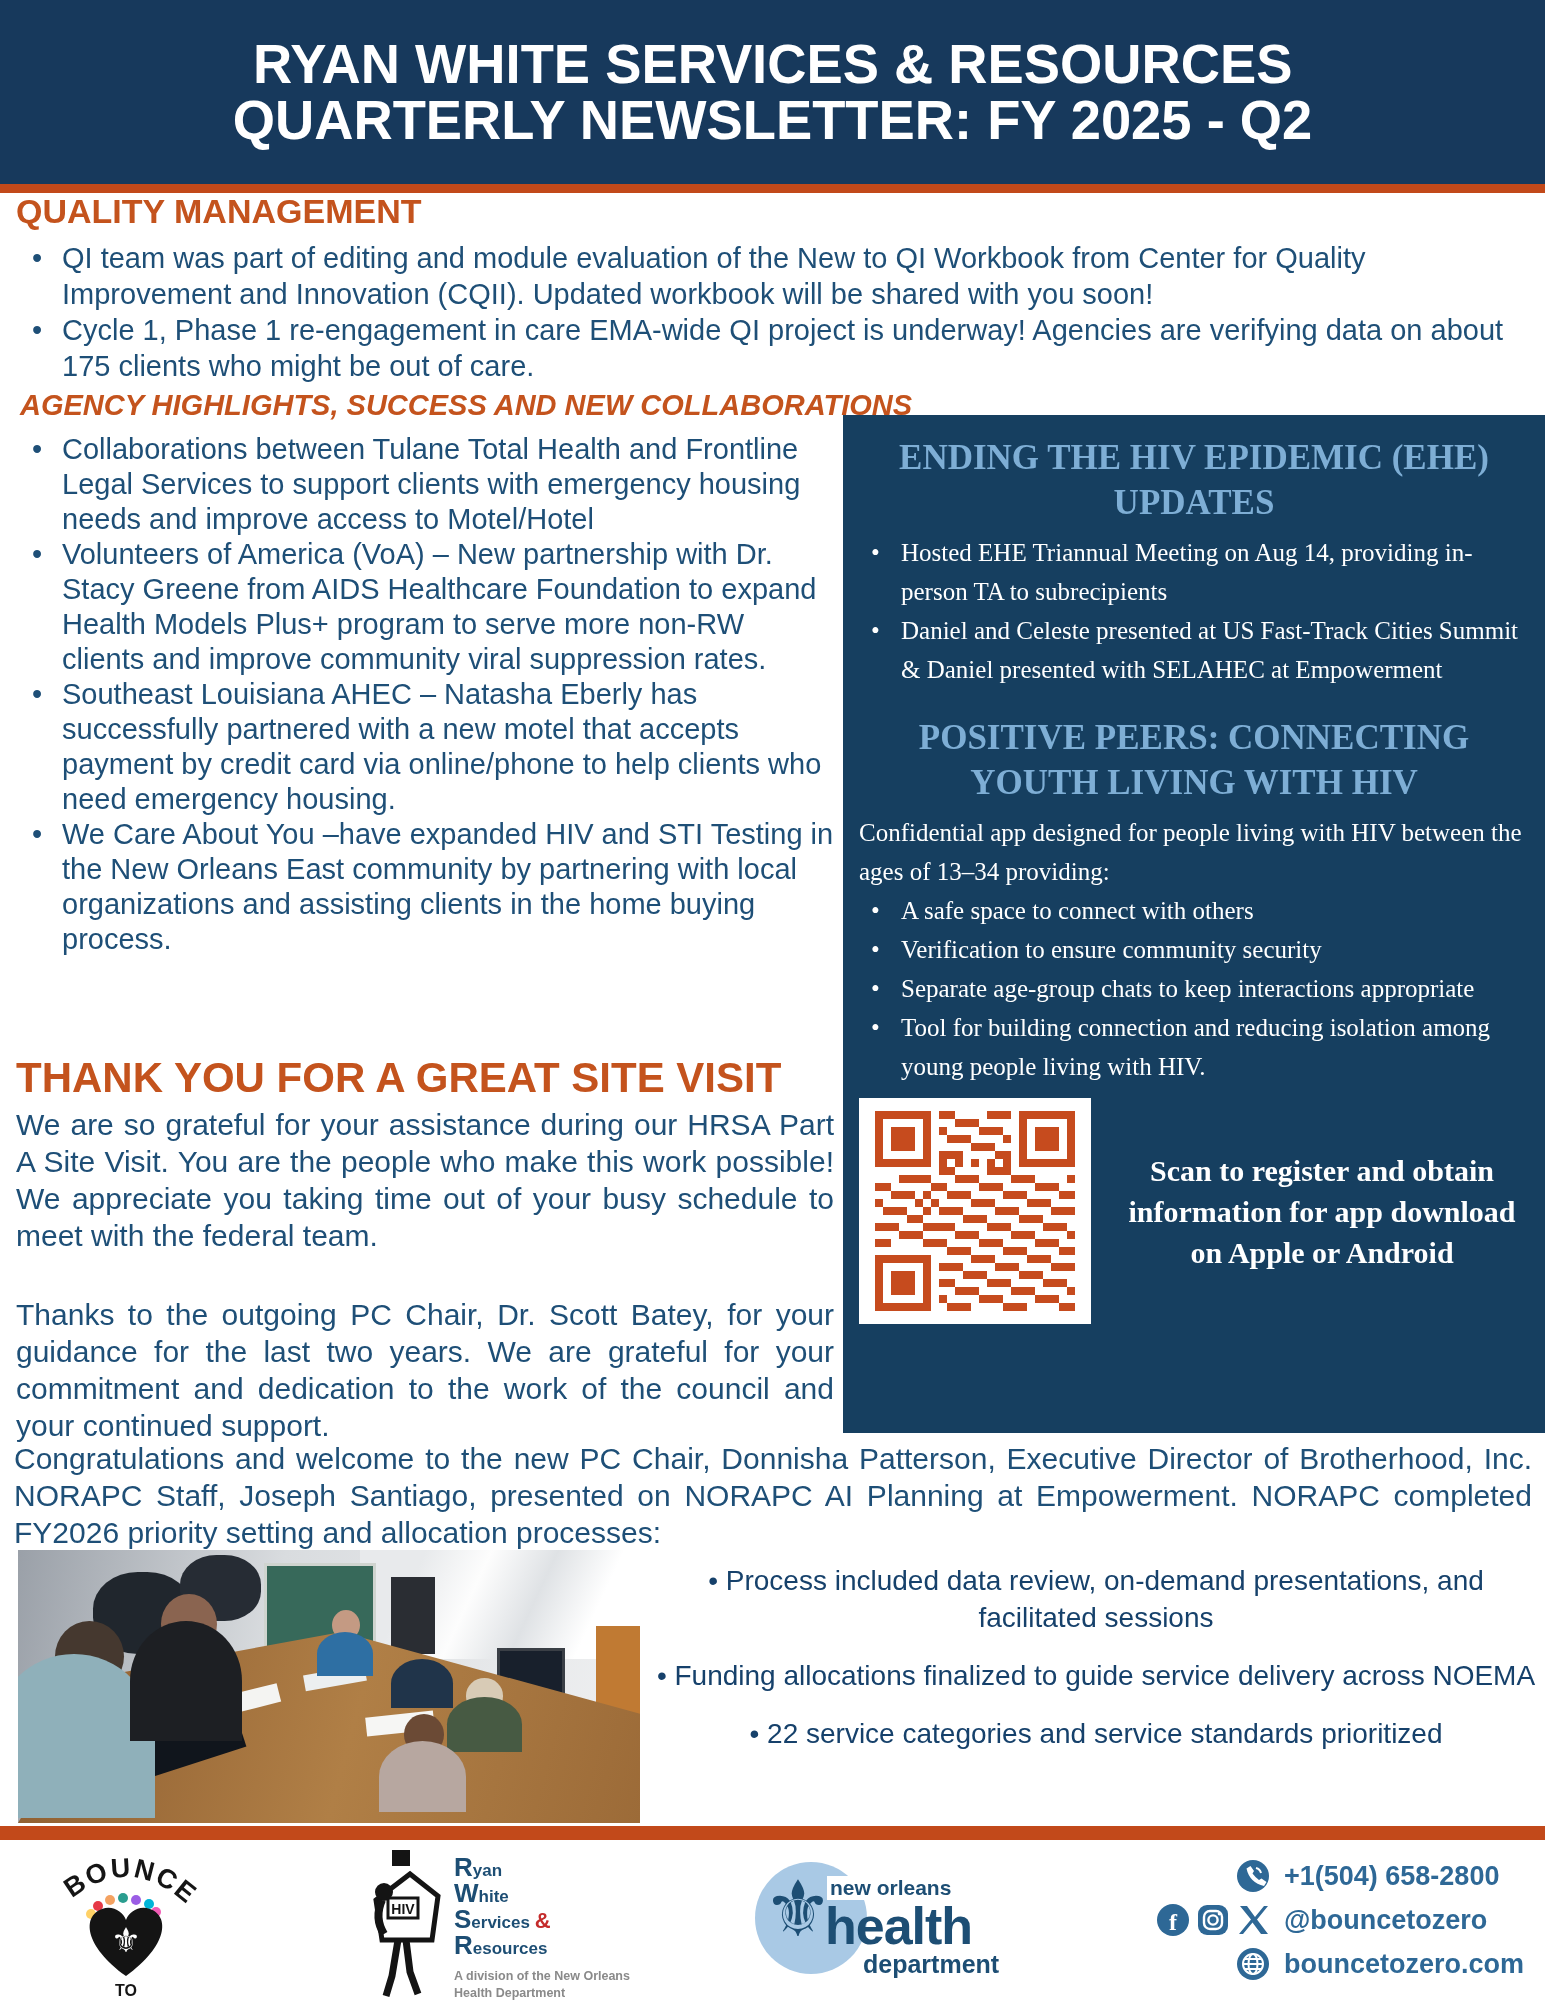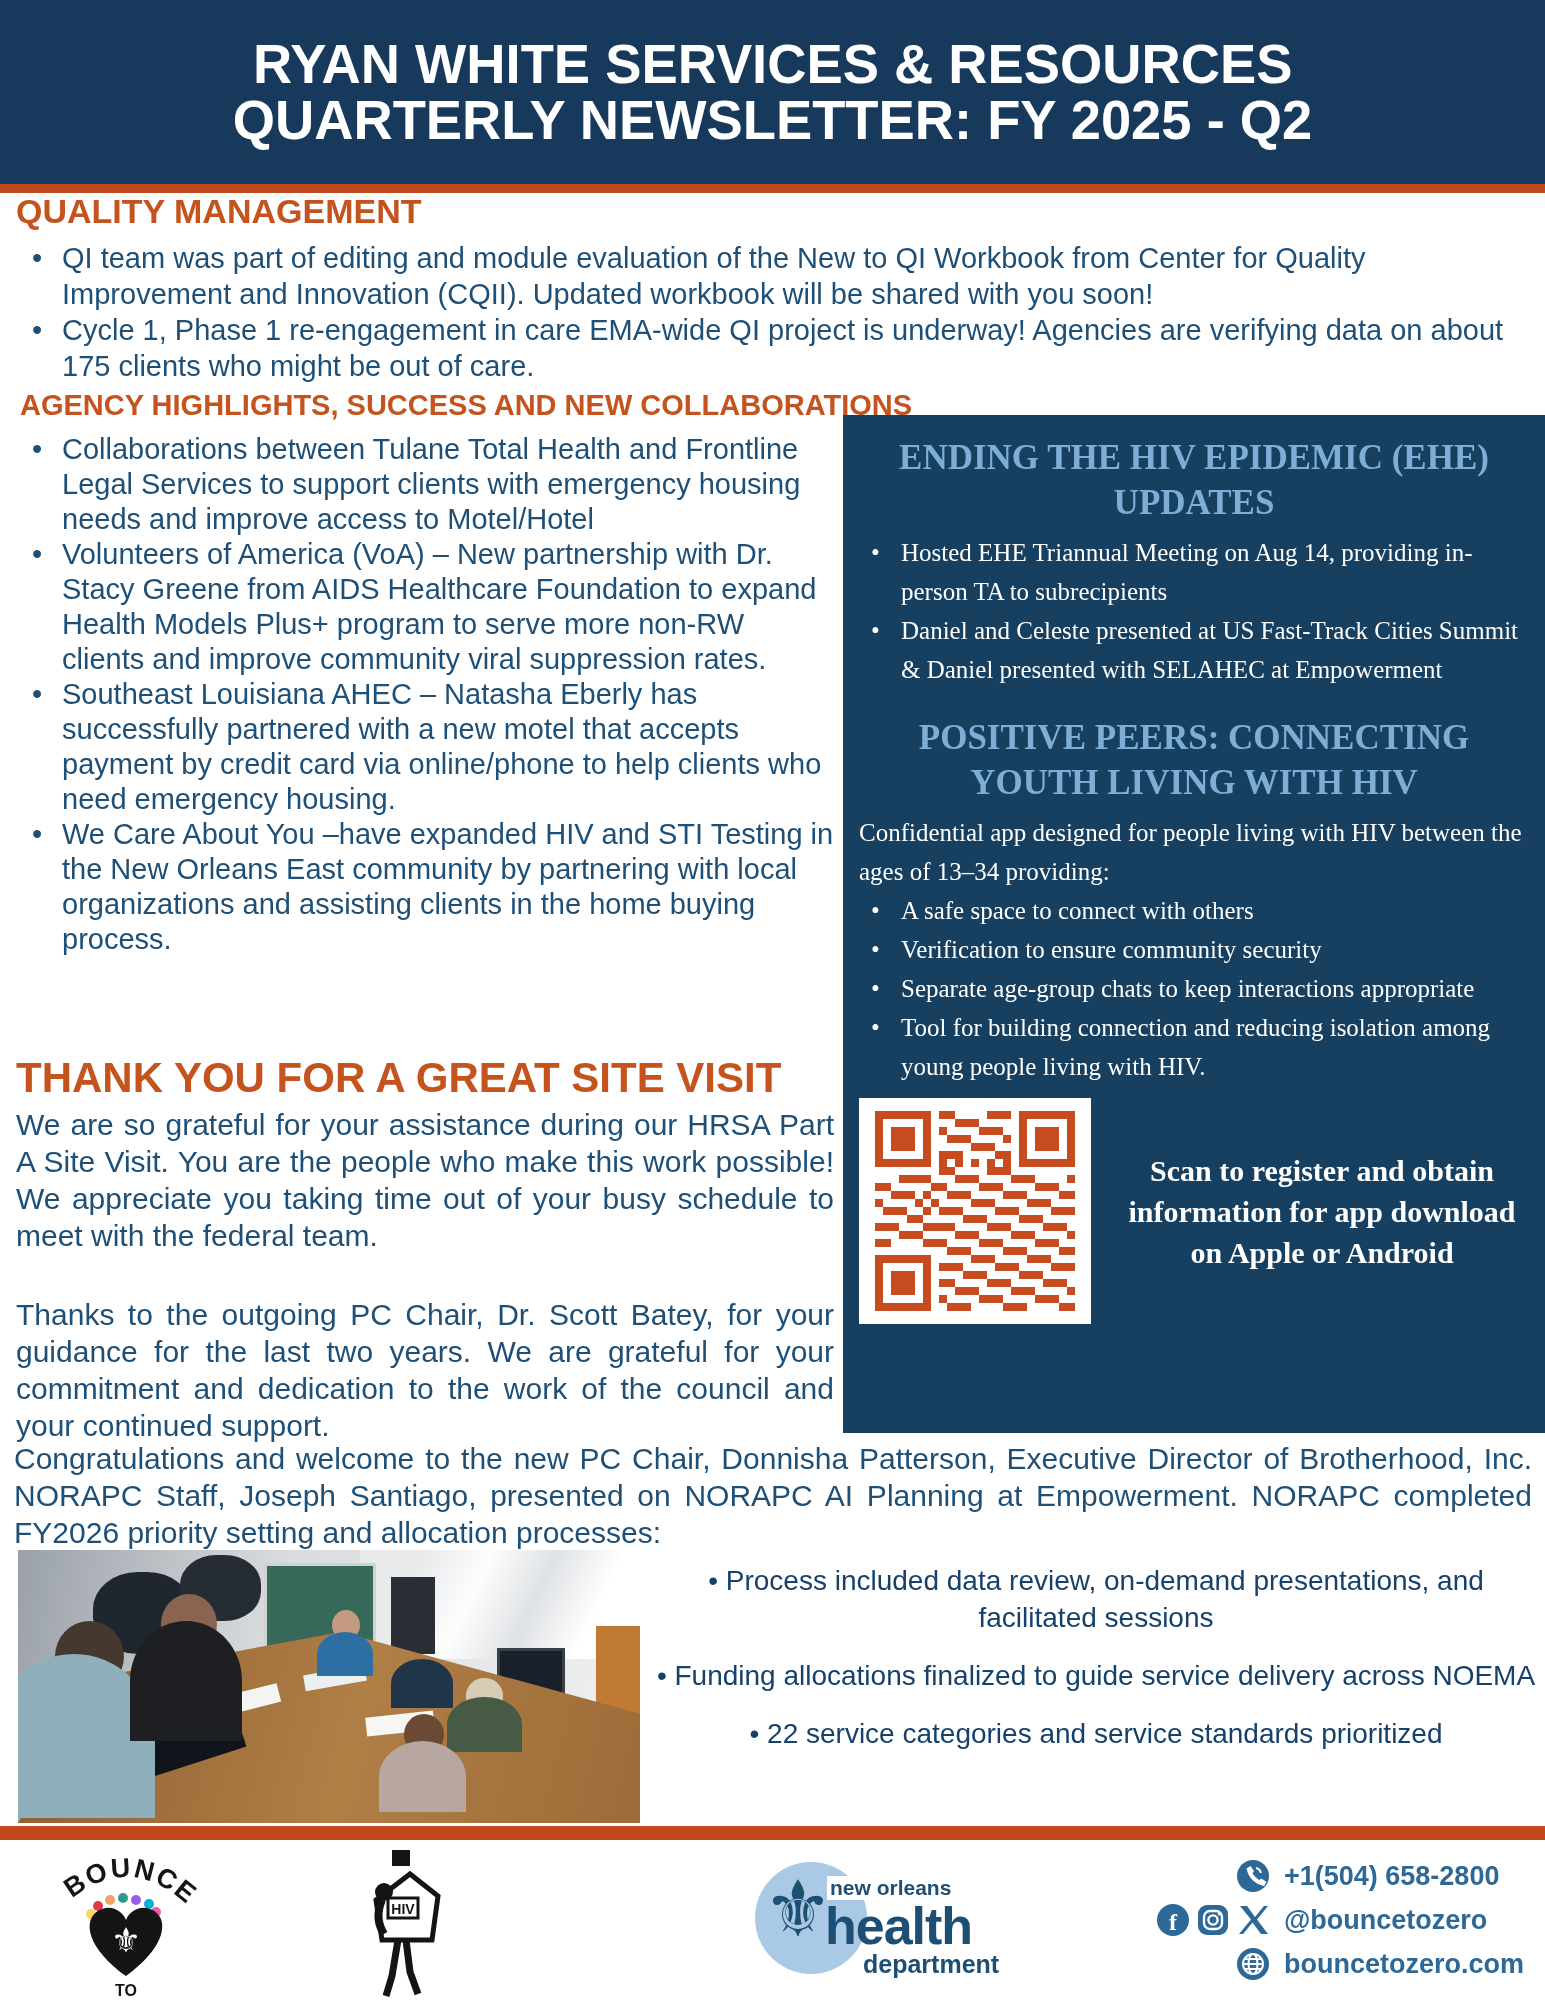--- a/index.html
+++ b/index.html
@@ -9,21 +9,21 @@
   .hdr{position:absolute;left:0;top:0;width:1545px;height:184px;background:#17395C;
        display:flex;flex-direction:column;align-items:center;justify-content:center;}
   .hdr div{color:#fff;font-weight:800;font-size:56px;letter-spacing:0px;white-space:nowrap;
            transform:scaleX(0.97);line-height:1;}
   .rule{position:absolute;left:0;width:1545px;background:#C2491A;}
   .rule1{top:184px;height:9px;}
   .rule2{top:1826px;height:14px;}
   
   .h-orange{position:absolute;color:#C4531D;font-weight:800;margin:0;line-height:1.05;}
   .qm-title{left:16px;top:194px;font-size:34px;}
-  .agency-title{left:20px;top:390px;font-size:29px;}
+  .agency-title{left:20px;top:390px;font-size:29px;font-style:italic;}
   .ty-title{left:16px;top:1056px;font-size:42px;}
   .norapc-title{left:16px;top:1248px;font-size:41px;}
   
   ul.blist{list-style:none;margin:0;padding:0;}
   ul.blist li{position:relative;padding-left:46px;}
   ul.blist li::before{content:"•";position:absolute;left:16px;top:0;}
   .qm-list{position:absolute;left:16px;top:240px;width:1512px;font-size:29px;line-height:36px;}
   .left-list{position:absolute;left:16px;top:432px;width:818px;font-size:29px;line-height:35px;}
   .para{position:absolute;margin:0;font-size:30px;line-height:37px;text-align:justify;}
   .ty-body{left:16px;top:1106px;width:818px;}
@@ -506,20 +506,30 @@
   <div class="footer-group rwsr">
     <svg width="86" height="150" viewBox="0 0 86 150">
       <rect x="34" y="2" width="18" height="16" fill="#141414"></rect>
       <polygon points="18,52 52,26 80,48 74,92 24,92" fill="none" stroke="#141414" stroke-width="5"></polygon>
       <rect x="30" y="50" width="30" height="20" fill="#fff" stroke="#141414" stroke-width="3"></rect>
       <text x="45" y="66" text-anchor="middle" font-size="14" font-weight="800" fill="#141414" font-family="Liberation Sans, sans-serif" aria-label="HIV">HIV</text>
       <path d="M40,92 L34,128 L28,148 M48,92 L52,124 L60,146" stroke="#141414" stroke-width="7" fill="none"></path>
       <circle cx="26" cy="44" r="9" fill="#141414"></circle>
       <path d="M24,52 q-8,18 2,34" stroke="#141414" stroke-width="8" fill="none"></path>
     </svg>
+    <div class="rw-text">
+      <div class="rw-line">Ryan</div>
+      <div class="rw-line">White</div>
+      <div class="rw-line"><span>Services</span> <span class="rw-amp">&amp;</span></div>
+      <div class="rw-line">Resources</div>
+      <div class="rw-sub">
+        <div>A division of the New Orleans</div>
+        <div>Health Department</div>
+      </div>
+    </div>
   </div>
 
   <div class="footer-group nohd">
     <div class="circle"></div>
     <div class="fleur">⚜</div>
     <div class="t-small">new orleans</div>
     <div class="t-big">health</div>
     <div class="t-mid">department</div>
   </div>
 

